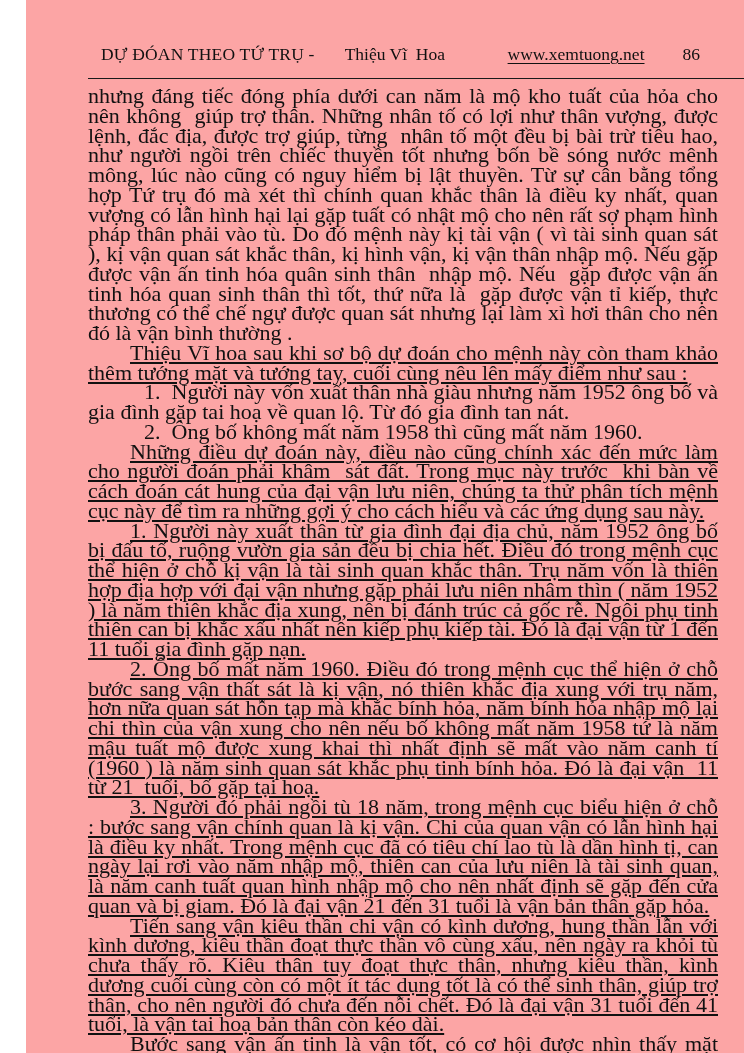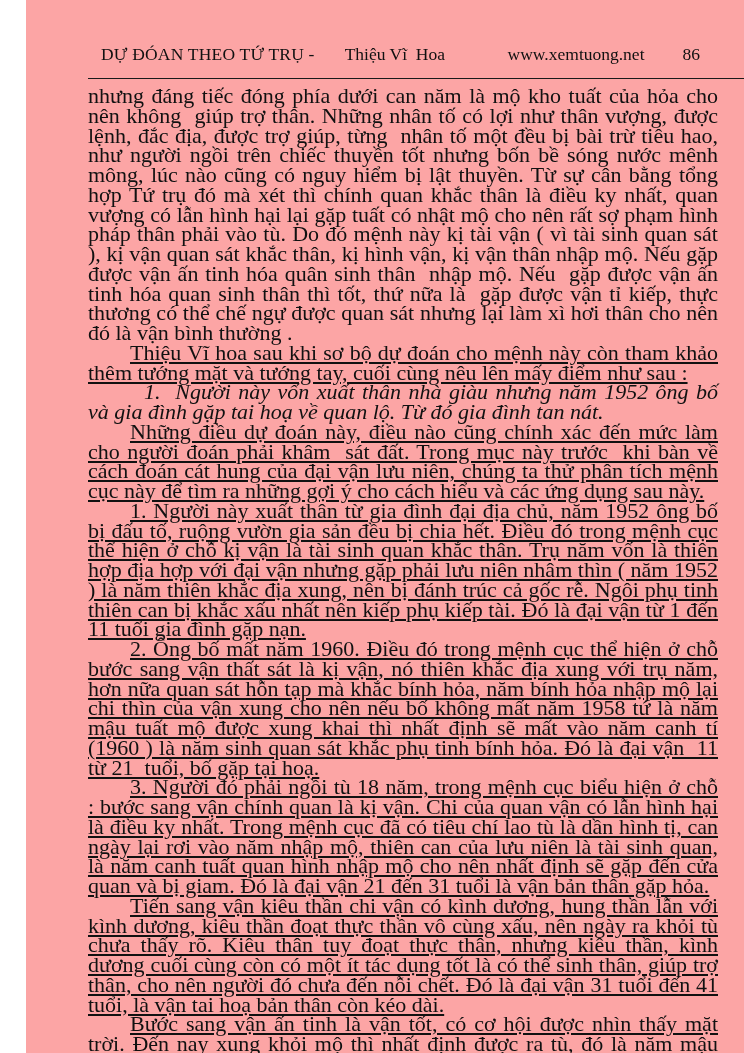--- a/index.html
+++ b/index.html
@@ -25,60 +25,62 @@
     display: flex;
     align-items: baseline;
     margin: 0 42px 0 75px;
     font-size: 17.5px;
     white-space: nowrap;
   }
   .header-title { letter-spacing: 0.2px; }
   .header-author { margin-left: 30px; }
   .header-spacer { flex: 1; }
   .header-website {
+    text-decoration: underline;
     text-underline-offset: 3px;
   }
   .header-page { margin-left: 38px; margin-right: 28px; font-family: Liberation Serif, serif; }
   .header-rule {
     border: none;
     border-top: 1.6px solid #1a1a1a;
     margin: 13px 6px 0 62px;
     height: 0;
   }
   
   .page-body {
     margin: 7px 52px 0 62px;
     font-size: 22px;
     line-height: 19.75px;
     text-align: justify;
   }
   .page-body p { margin: 0; padding: 0; }
   .indent-none  { text-indent: 0; }
   .indent-normal{ text-indent: 42px; text-decoration: underline; }
-  .indent-list  { text-indent: 56px; font-style: italic; }
+  .indent-list  { text-indent: 56px; }
 </style>
 </head>
 <body>
 
 <div class="page">
 
   <div class="header-row">
     <span class="header-title">DỰ ĐÓAN THEO TỨ TRỤ -</span>
     <span class="header-author">Thiệu Vĩ&nbsp; Hoa</span>
     <span class="header-spacer"></span>
     <span class="header-website">www.xemtuong.net</span>
     <span class="header-page">86</span>
   </div>
 
   <hr class="header-rule">
 
   <main class="page-body">
       <p class="indent-none">nhưng đáng tiếc đóng phía dưới can năm là mộ kho tuất của hỏa cho nên không &nbsp;giúp trợ thân. Những nhân tố có lợi như thân vượng, được lệnh, đắc địa, được trợ giúp, từng &nbsp;nhân tố một đều bị bài trừ tiêu hao, như người ngồi trên chiếc thuyền tốt nhưng bốn bề sóng nước mênh mông, lúc nào cũng có nguy hiểm bị lật thuyền. Từ sự cân bằng tổng hợp Tứ trụ đó mà xét thì chính quan khắc thân là điều ky nhất, quan vượng có lẫn hình hại lại gặp tuất có nhật mộ cho nên rất sợ phạm hình pháp thân phải vào tù. Do đó mệnh này kị tài vận ( vì tài sinh quan sát ), kị vận quan sát khắc thân, kị hình vận, kị vận thân nhập mộ. Nếu gặp được vận ấn tinh hóa quân sinh thân &nbsp;nhập mộ. Nếu &nbsp;gặp được vận ấn tinh hóa quan sinh thân thì tốt, thứ nữa là &nbsp;gặp được vận tỉ kiếp, thực thương có thể chế ngự được quan sát nhưng lại làm xì hơi thân cho nên đó là vận bình thường .</p>
       <p class="indent-normal">Thiệu Vĩ hoa sau khi sơ bộ dự đoán cho mệnh này còn tham khảo thêm tướng mặt và tướng tay, cuối cùng nêu lên mấy điểm như sau :</p>
       <p class="indent-list">1.&nbsp; Người này vốn xuất thân nhà giàu nhưng năm 1952 ông bố và gia đình gặp tai hoạ về quan lộ. Từ đó gia đình tan nát.</p>
+      <p class="indent-list">2.&nbsp; Ông bố không mất năm 1958 thì cũng mất năm 1960.</p>
       <p class="indent-normal">Những điều dự đoán này, điều nào cũng chính xác đến mức làm cho người đoán phải khâm &nbsp;sát đất. Trong mục này trước &nbsp;khi bàn về cách đoán cát hung của đại vận lưu niên, chúng ta thử phân tích mệnh cục này để tìm ra những gợi ý cho cách hiểu và các ứng dụng sau này.</p>
       <p class="indent-normal">1. Người này xuất thân từ gia đình đại địa chủ, năm 1952 ông bố bị đấu tố, ruộng vườn gia sản đều bị chia hết. Điều đó trong mệnh cục thể hiện ở chỗ kị vận là tài sinh quan khắc thân. Trụ năm vốn là thiên hợp địa hợp với đại vận nhưng gặp phải lưu niên nhâm thìn ( năm 1952 ) là năm thiên khắc địa xung, nên bị đánh trúc cả gốc rễ. Ngôi phụ tinh thiên can bị khắc xấu nhất nên kiếp phụ kiếp tài. Đó là đại vận từ 1 đến 11 tuổi gia đình gặp nạn.</p>
       <p class="indent-normal">2. Ông bố mất năm 1960. Điều đó trong mệnh cục thể hiện ở chỗ bước sang vận thất sát là kị vận, nó thiên khắc địa xung với trụ năm, hơn nữa quan sát hỗn tạp mà khắc bính hỏa, năm bính hỏa nhập mộ lại chi thìn của vận xung cho nên nếu bố không mất năm 1958 tứ là năm mậu tuất mộ được xung khai thì nhất định sẽ mất vào năm canh tí (1960 ) là năm sinh quan sát khắc phụ tinh bính hỏa. Đó là đại vận &nbsp;11 từ 21 &nbsp;tuổi, bố gặp tại hoạ.</p>
       <p class="indent-normal">3. Người đó phải ngồi tù 18 năm, trong mệnh cục biểu hiện ở chỗ : bước sang vận chính quan là kị vận. Chi của quan vận có lẫn hình hại là điều ky nhất. Trong mệnh cục đã có tiêu chí lao tù là dần hình tị, can ngày lại rơi vào năm nhập mộ, thiên can của lưu niên là tài sinh quan, là năm canh tuất quan hình nhập mộ cho nên nhất định sẽ gặp đến cửa quan và bị giam. Đó là đại vận 21 đến 31 tuổi là vận bản thân gặp hỏa.</p>
       <p class="indent-normal">Tiến sang vận kiêu thần chi vận có kình dương, hung thần lẫn với kình dương, kiêu thần đoạt thực thần vô cùng xấu, nên ngày ra khỏi tù chưa thấy rõ. Kiêu thân tuy đoạt thực thân, nhưng kiêu thần, kình dương cuối cùng còn có một ít tác dụng tốt là có thể sinh thân, giúp trợ thân, cho nên người đó chưa đến nỗi chết. Đó là đại vận 31 tuổi đến 41 tuổi, là vận tai hoạ bản thân còn kéo dài.</p>
       <p class="indent-normal">Bước sang vận ấn tinh là vận tốt, có cơ hội được nhìn thấy mặt trời. Đến nay xung khỏi mộ thì nhất định được ra tù, đó là năm mậu thìn 1981.</p>
     </main>
 
 </div>
 

